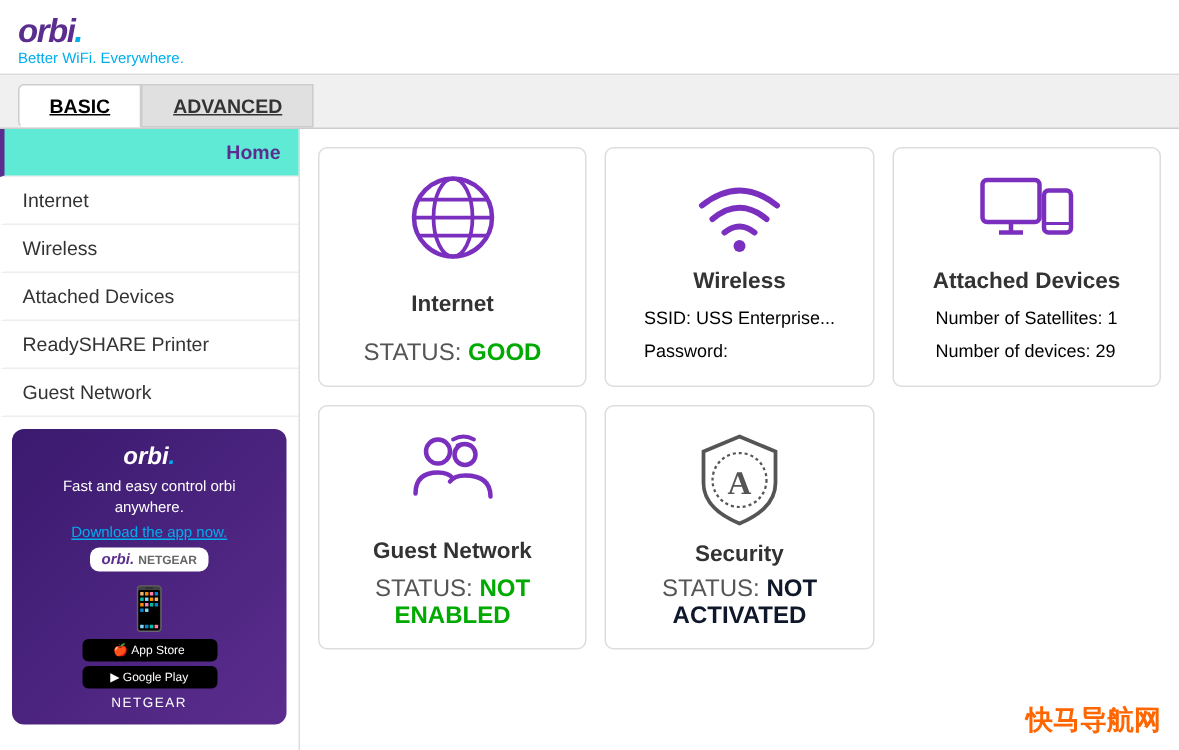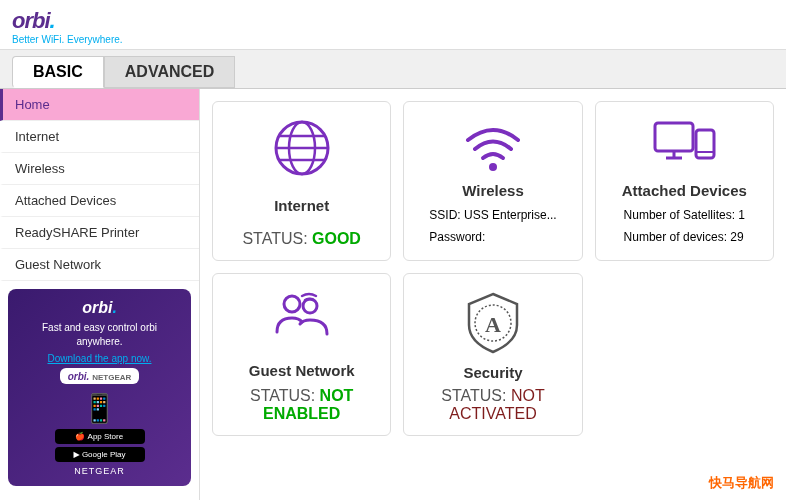--- a/index.html
+++ b/index.html
@@ -7,31 +7,31 @@
 
     
     #header { background: #fff; padding: 8px 12px 4px 12px; border-bottom: 1px solid #ddd; }
     #logo-area { display: flex; flex-direction: column; }
     #logo-text { font-size: 22px; font-weight: bold; color: #5b2d8e; font-style: italic; letter-spacing: -1px; }
     #logo-text span.dot { color: #00aeef; }
     #logo-subtitle { font-size: 10px; color: #00aeef; }
 
     
     #tabs { display: flex; gap: 0; padding: 6px 12px 0 12px; background: #f0f0f0; border-bottom: 1px solid #ccc; }
-    .tab { padding: 6px 20px; font-size: 16px; font-weight: bold; cursor: pointer; border: 1px solid #ccc; background: #e0e0e0; color: #333; }
+    .tab { padding: 6px 20px; font-size: 13px; font-weight: bold; cursor: pointer; border: 1px solid #ccc; background: #e0e0e0; color: #333; text-decoration: underline; }
     .tab.active { background: #fff; border-bottom: 1px solid #fff; color: #000; }
     .tab:first-child { border-radius: 4px 0 0 4px; }
 
     
     #layout { display: flex; height: 420px; }
 
     
     #sidebar { width: 200px; border-right: 1px solid #ddd; padding: 0; flex-shrink: 0; }
     .sidebar-item { padding: 8px 12px; font-size: 13px; color: #5b2d8e; cursor: pointer; border-bottom: 1px solid #eee; }
-    .sidebar-item.active { color: #5b2d8e; font-weight: normal; border-left: 3px solid #5b2d8e; background: #f9a8d4; }
+    .sidebar-item.active { color: #5b2d8e; font-weight: bold; border-left: 3px solid #5b2d8e; background: #5eead4; text-align: right; }
     .sidebar-item.normal { color: #333; font-weight: normal; border-left: 3px solid transparent; }
 
     
     #promo-box { margin: 8px; background: linear-gradient(135deg, #3a1a6e, #5b2d8e); border-radius: 8px; padding: 10px; color: #fff; text-align: center; font-size: 11px; }
     #promo-logo { font-size: 16px; font-weight: bold; font-style: italic; color: #fff; }
     #promo-logo .dot { color: #00aeef; }
     #promo-text { font-size: 10px; margin: 4px 0; line-height: 1.4; }
     #promo-link { color: #00aeef; text-decoration: underline; font-size: 10px; cursor: pointer; }
     #orbi-badge { background: #fff; border-radius: 6px; display: inline-block; padding: 2px 8px; margin: 4px 0; }
     #orbi-badge-text { color: #5b2d8e; font-size: 10px; font-weight: bold; font-style: italic; }
@@ -41,28 +41,28 @@
 
     
     #main { flex: 1; padding: 12px; overflow-y: auto; }
     #cards-grid { display: grid; grid-template-columns: repeat(3, 1fr); gap: 12px; }
     .card { border: 1px solid #ddd; border-radius: 6px; padding: 16px 12px 12px 12px; text-align: center; background: #fff; min-height: 155px; display: flex; flex-direction: column; align-items: center; justify-content: space-between; }
     .card-icon { margin-bottom: 6px; }
     .card-title { font-size: 15px; font-weight: bold; color: #333; margin-bottom: 6px; }
     .card-status { font-size: 16px; color: #555; }
     .card-status .good { color: #00aa00; font-weight: bold; }
     .card-status .not-enabled { color: #00aa00; font-weight: bold; }
-    .card-status .not-activated { color: #7f1d1d; font-weight: normal; }
+    .card-status .not-activated { color: #0f172a; font-weight: bold; }
     .card-status-block { text-align: left; font-size: 12px; line-height: 1.8; }
 
     
     svg { display: inline-block; }
 
     
-    #footer-watermark { position: absolute; bottom: 8px; right: 12px; color: #ff6600; font-size: 13px; font-weight: bold; margin-left: 29px; }
+    #footer-watermark { position: absolute; bottom: 8px; right: 12px; color: #ff6600; font-size: 18px; font-weight: bold; margin-left: 29px; }
   </style>
 </head>
 <body>
 
 <div id="header">
   <div id="logo-area">
     <div id="logo-text">
       orbi<span class="dot">.</span>
     </div>
     <div id="logo-subtitle">Better WiFi. Everywhere.</div>

